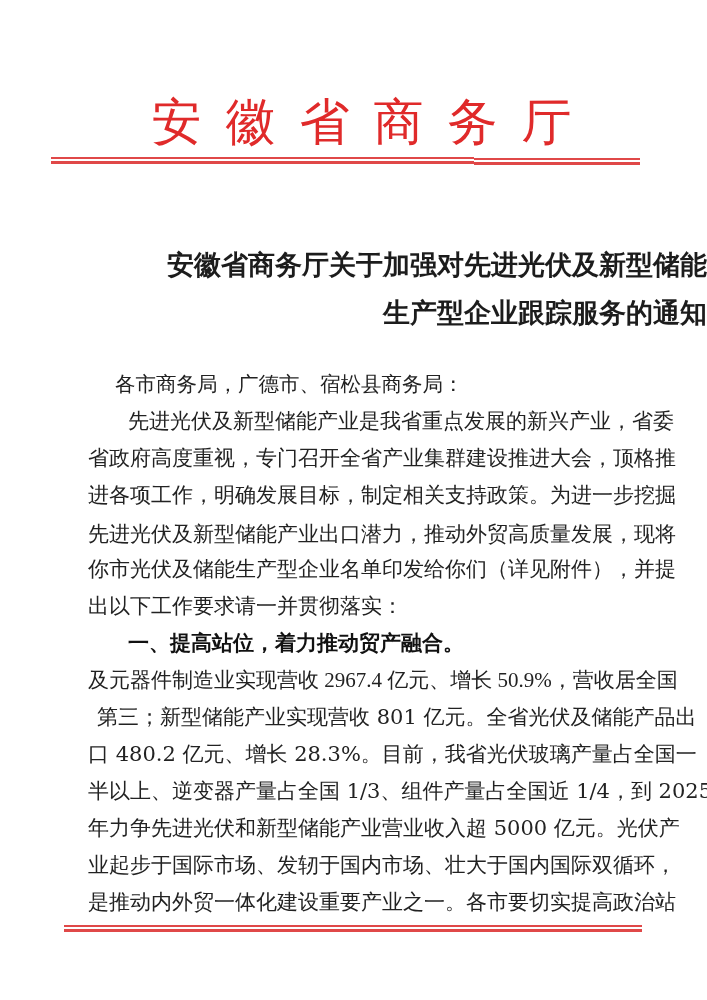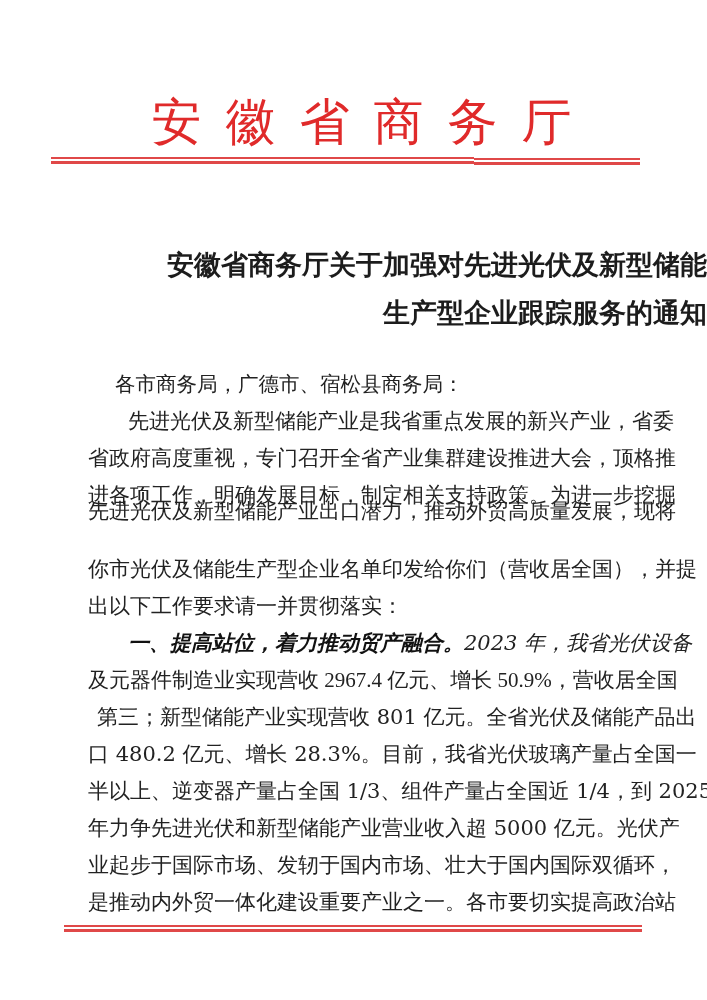--- a/index.html
+++ b/index.html
@@ -99,29 +99,28 @@
 
 <div class="title title-1">安徽省商务厅关于加强对先进光伏及新型储能</div>
 <div class="title title-2">生产型企业跟踪服务的通知</div>
 
 <div class="salutation">各市商务局，广德市、宿松县商务局：</div>
 
 <div>
   <div class="line indent" style="top:403px;">先进光伏及新型储能产业是我省重点发展的新兴产业，省委</div>
   <div class="line" style="top:440px;">省政府高度重视，专门召开全省产业集群建设推进大会，顶格推</div>
   <div class="line" style="top:477px;">进各项工作，明确发展目标，制定相关支持政策。为进一步挖掘</div>
-  <div class="line" style="top:493px;">先进光伏及新型储能产业出口潜力，推动外贸高质量发展，现将</div>
-  <div class="line" style="top:551px;">你市光伏及储能生产型企业名单印发给你们（营收居全国），并提</div>
+  <div class="line" style="top:516px;">先进光伏及新型储能产业出口潜力，推动外贸高质量发展，现将</div>
+  <div class="line" style="top:551px;">你市光伏及储能生产型企业名单印发给你们（详见附件），并提</div>
   <div class="line last" style="top:588px;">出以下工作要求请一并贯彻落实：</div>
 </div>
 
 <div>
-  <div class="line indent" style="top:625px; text-align-last:left; display:flex; justify-content:space-between;font-style:italic;">
+  <div class="line indent" style="top:625px; text-align-last:left; display:flex; justify-content:space-between;">
     <span class="bold">一、提高站位，着力推动贸产融合。</span>
-    <span>2023 年，我省光伏设备</span>
   </div>
   <div class="line" style="top:662px;font-family:Liberation Serif, serif;">及元器件制造业实现营收 2967.4 亿元、增长 50.9%，营收居全国</div>
   <div class="line" style="top:699px;margin-left:9px;">第三；新型储能产业实现营收 801 亿元。全省光伏及储能产品出</div>
   <div class="line" style="top:736px;">口 480.2 亿元、增长 28.3%。目前，我省光伏玻璃产量占全国一</div>
   <div class="line" style="top:773px;">半以上、逆变器产量占全国 1/3、组件产量占全国近 1/4，到 2025</div>
   <div class="line" style="top:810px;">年力争先进光伏和新型储能产业营业收入超 5000 亿元。光伏产</div>
   <div class="line" style="top:847px;">业起步于国际市场、发轫于国内市场、壮大于国内国际双循环，</div>
   <div class="line" style="top:884px;">是推动内外贸一体化建设重要产业之一。各市要切实提高政治站</div>
 </div>
 

